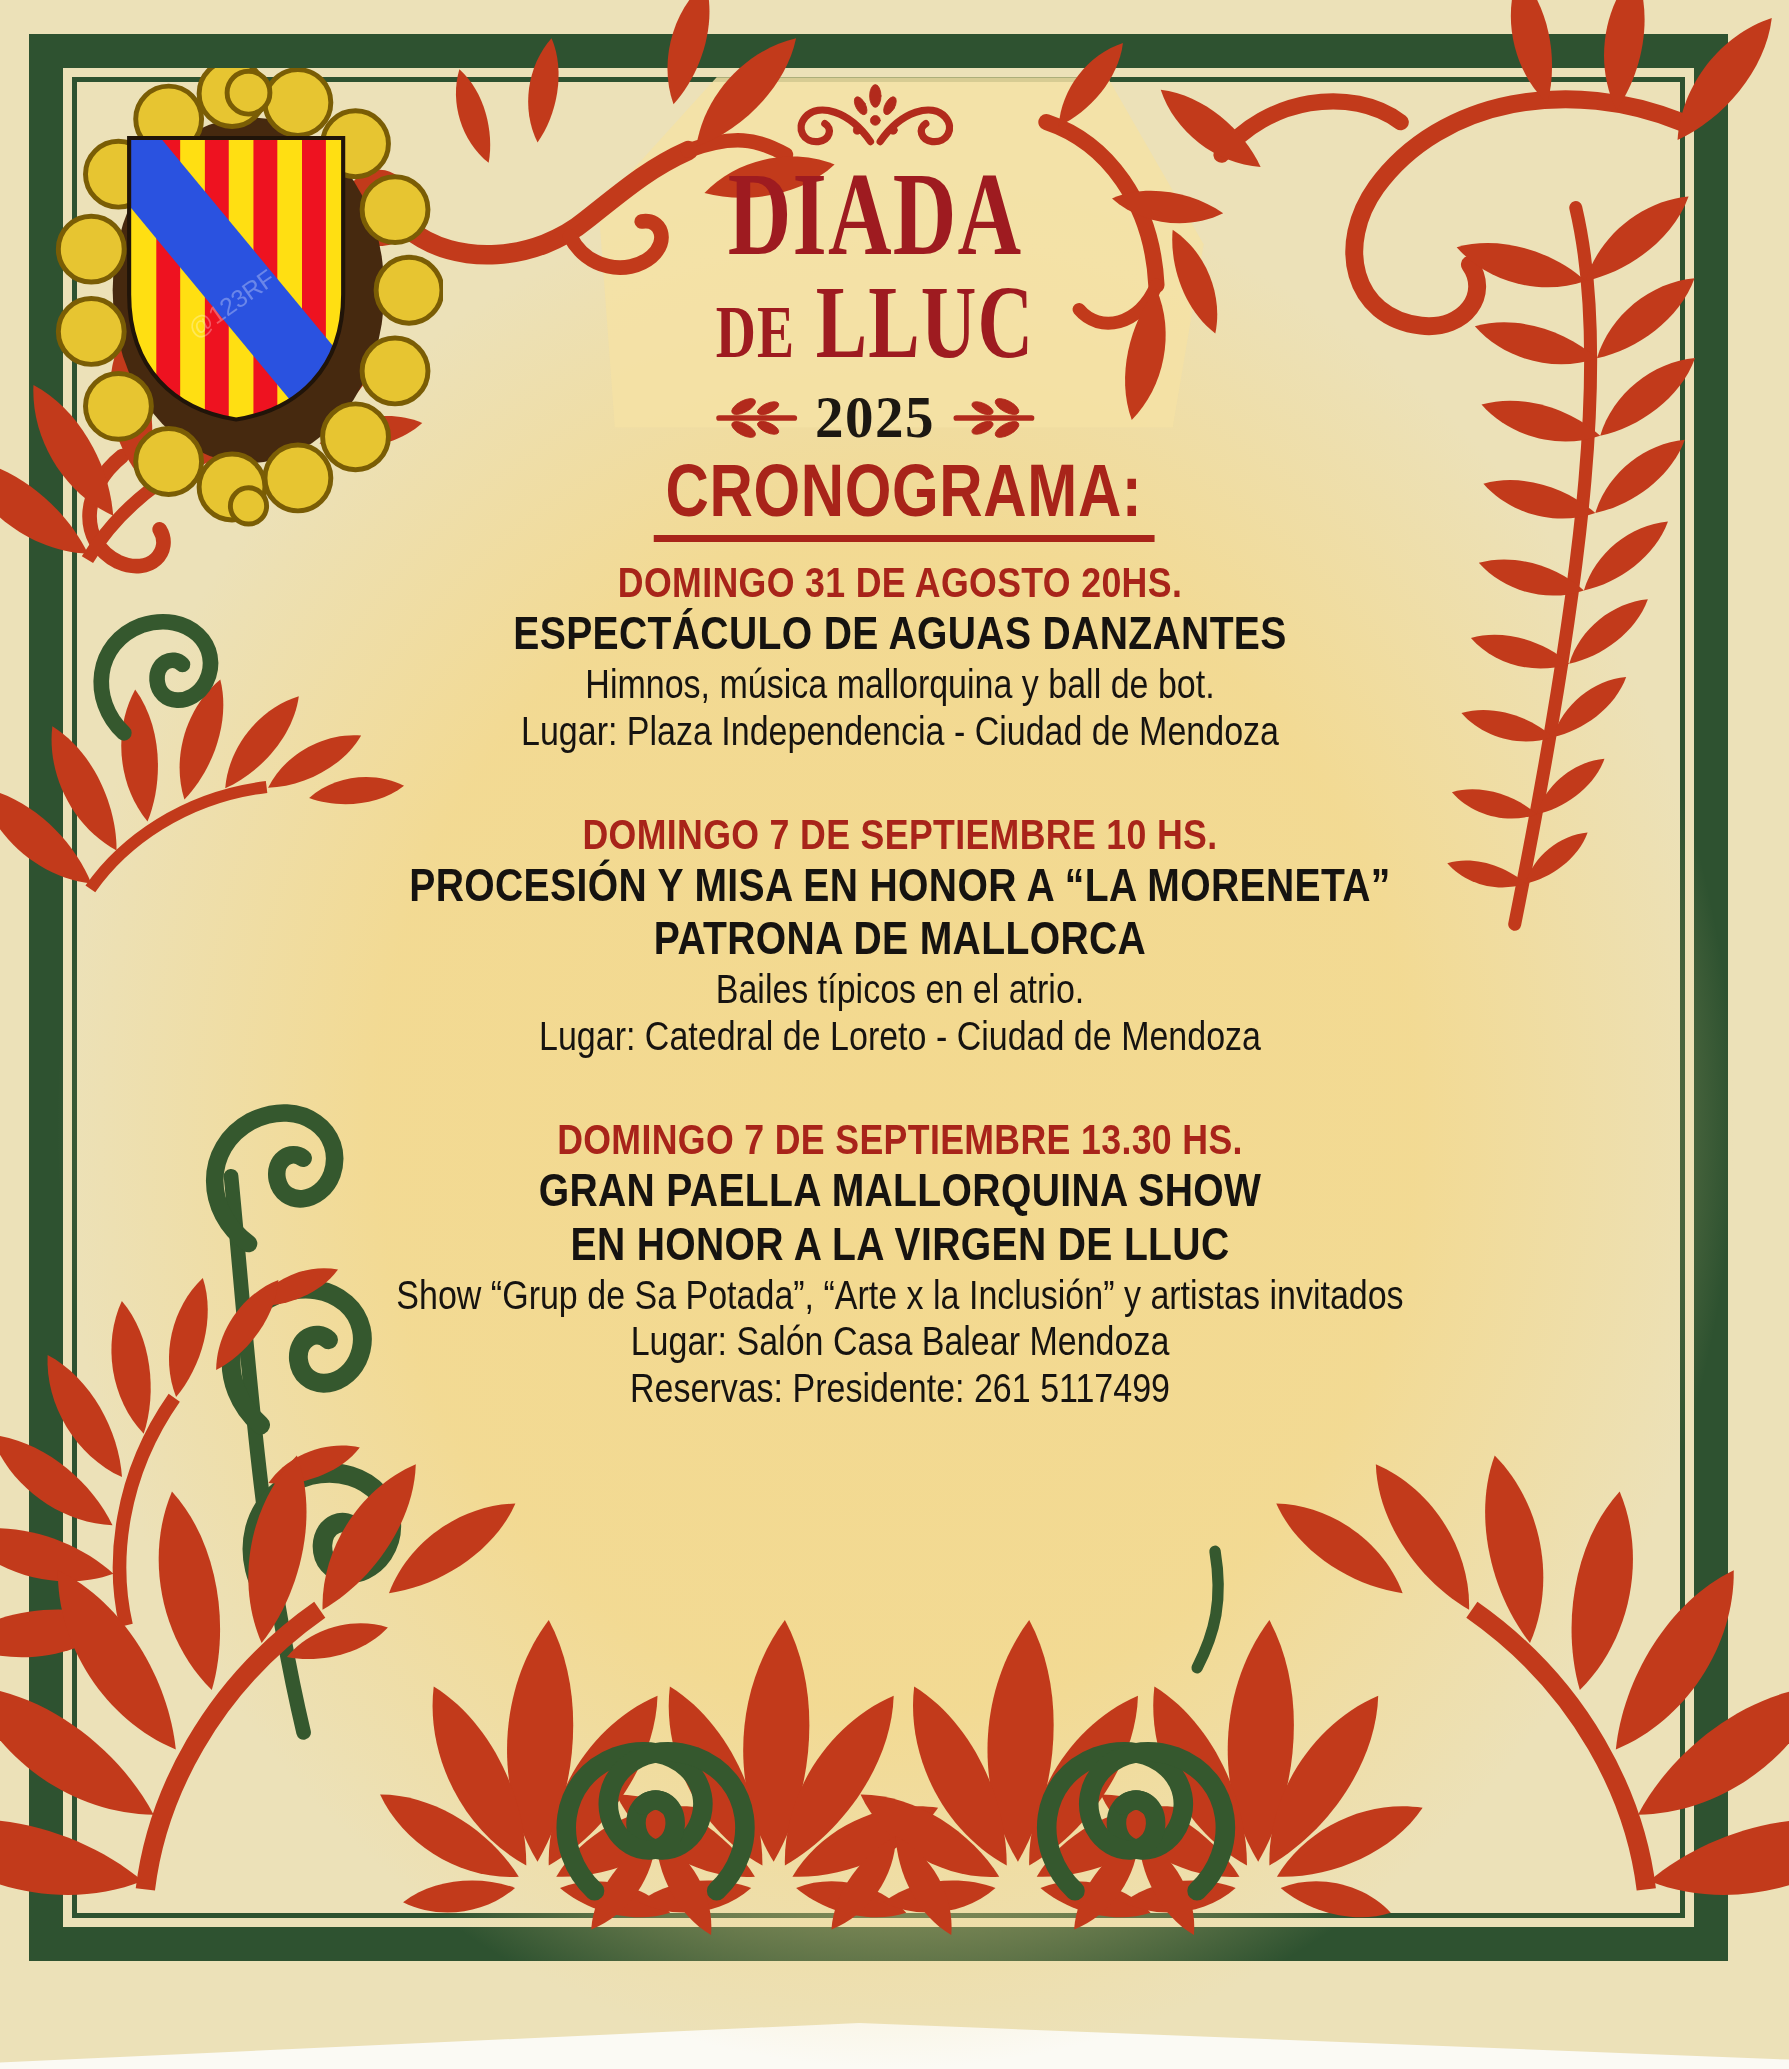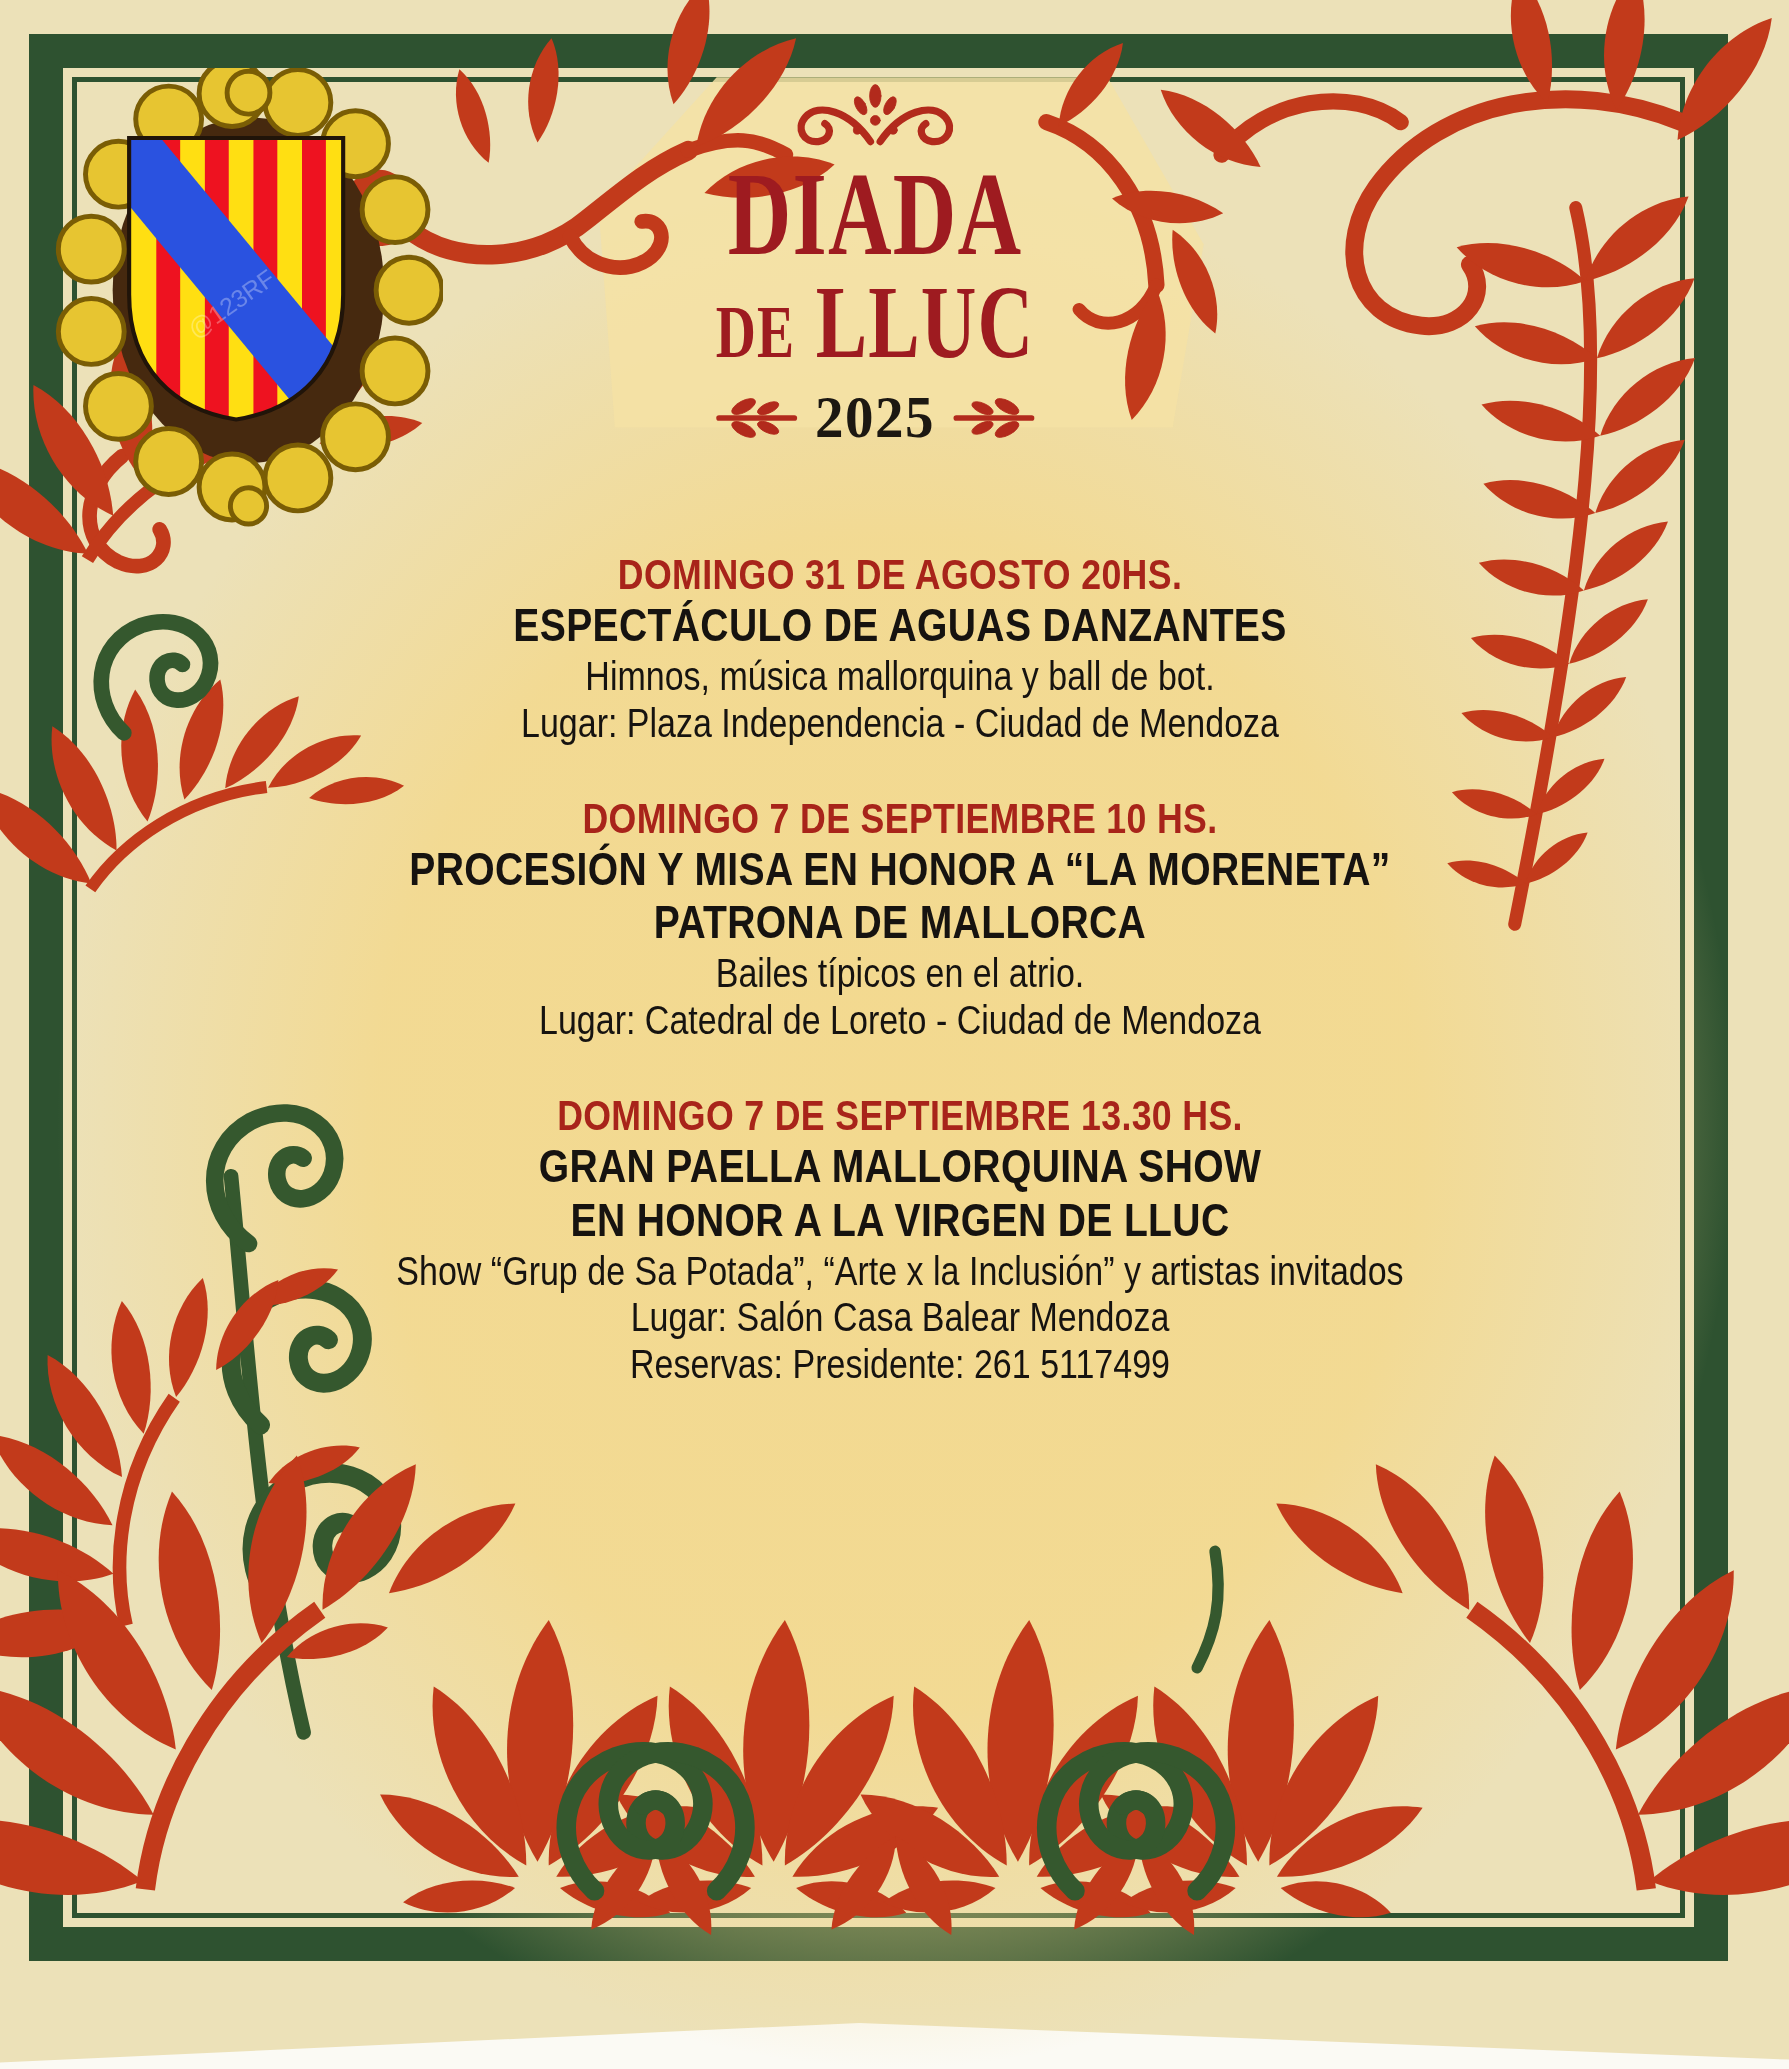--- a/index.html
+++ b/index.html
@@ -42,21 +42,21 @@
   .heading{
     display:inline-block;font-size:75px;font-weight:bold;color:#a8241a;
     transform:scaleX(0.80);border-bottom:7.3px solid #a8241a;padding:0 14.7px 6.5px 14.7px;
     line-height:1.0;letter-spacing:0.8px;
   }
   
   .events{
     position:absolute;left:106px;top:550px;width:1588px;z-index:2;
     display:flex;flex-direction:column;gap:47px;text-align:center;
   }
-  .event{display:block;}
+  .event{display:block;margin-top:8px;}
   .line{display:block;line-height:1.17;transform:scaleX(0.85);white-space:pre-wrap;}
   .ev-date{font-size:42px;font-weight:bold;color:#a8241a;letter-spacing:0.4px;}
   .ev-title{font-size:46px;font-weight:bold;color:#161310;letter-spacing:0.4px;}
   .ev-text{font-size:40px;color:#161310;}
 </style>
 </head>
 <body>
 
 <div class="stage">
 
@@ -280,20 +280,23 @@
           <path d="M4 28 H96" stroke-width="7" stroke-linecap="round"></path>
           <ellipse cx="34" cy="14" rx="16" ry="7" transform="rotate(-28 34 14)"></ellipse>
           <ellipse cx="34" cy="42" rx="16" ry="7" transform="rotate(28 34 42)"></ellipse>
           <ellipse cx="64" cy="16" rx="14" ry="6" transform="rotate(-24 64 16)"></ellipse>
           <ellipse cx="64" cy="40" rx="14" ry="6" transform="rotate(24 64 40)"></ellipse>
         </g>
       </svg>
     </div>
   </div>
 
+  <div class="heading-wrap">
+    <span class="heading">CRONOGRAMA:</span>
+  </div>
 
   <div class="events">
 
     <div class="event">
       <span class="line ev-date">DOMINGO 31 DE AGOSTO 20HS.</span>
       <span class="line ev-title">ESPECTÁCULO DE AGUAS DANZANTES</span>
       <span class="line ev-text">Himnos, música mallorquina y ball de bot.</span>
       <span class="line ev-text">Lugar: Plaza Independencia - Ciudad de Mendoza</span>
     </div>
 

